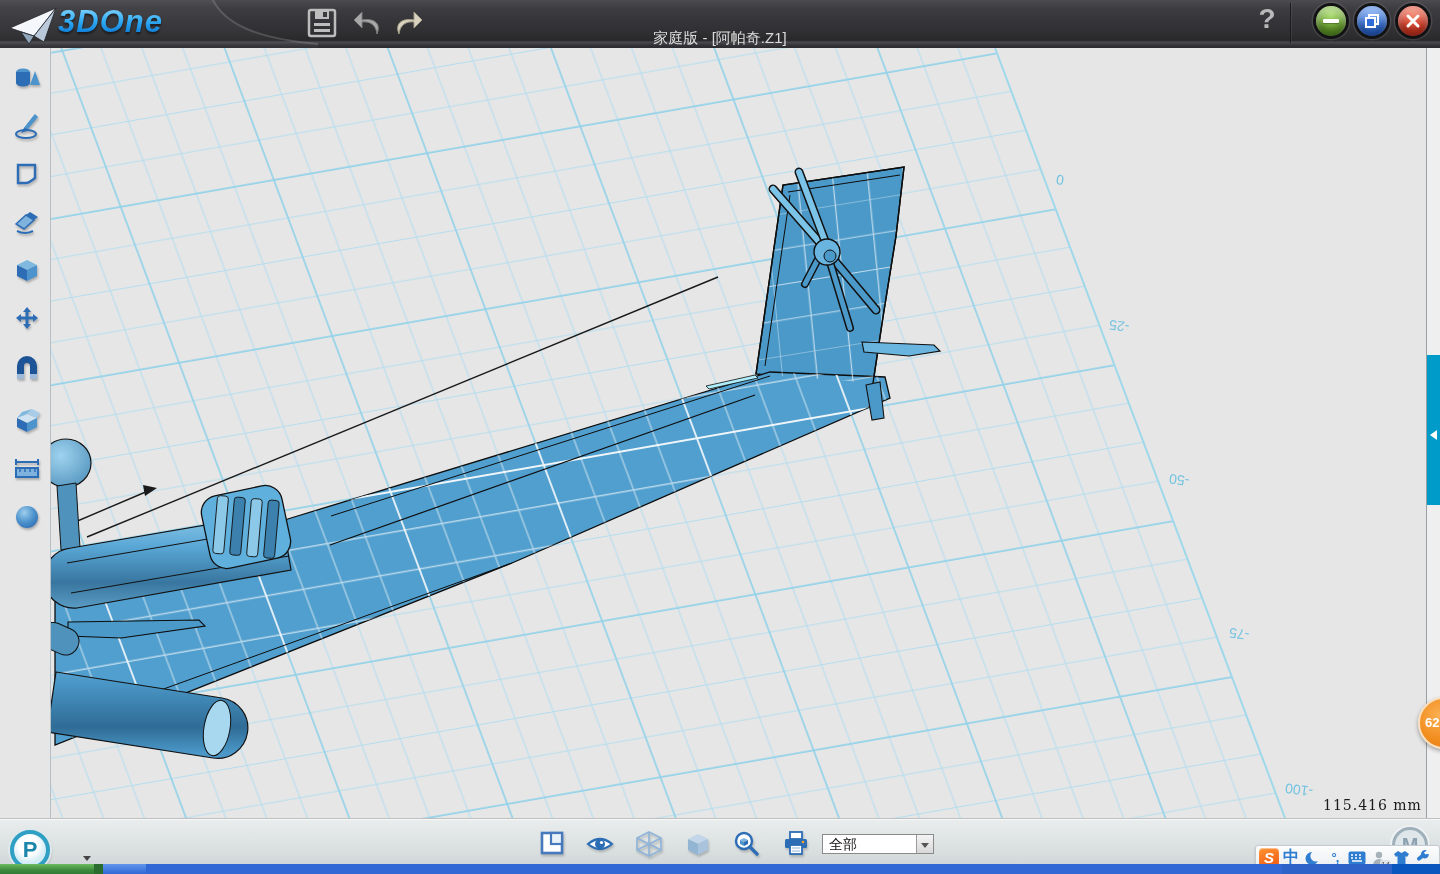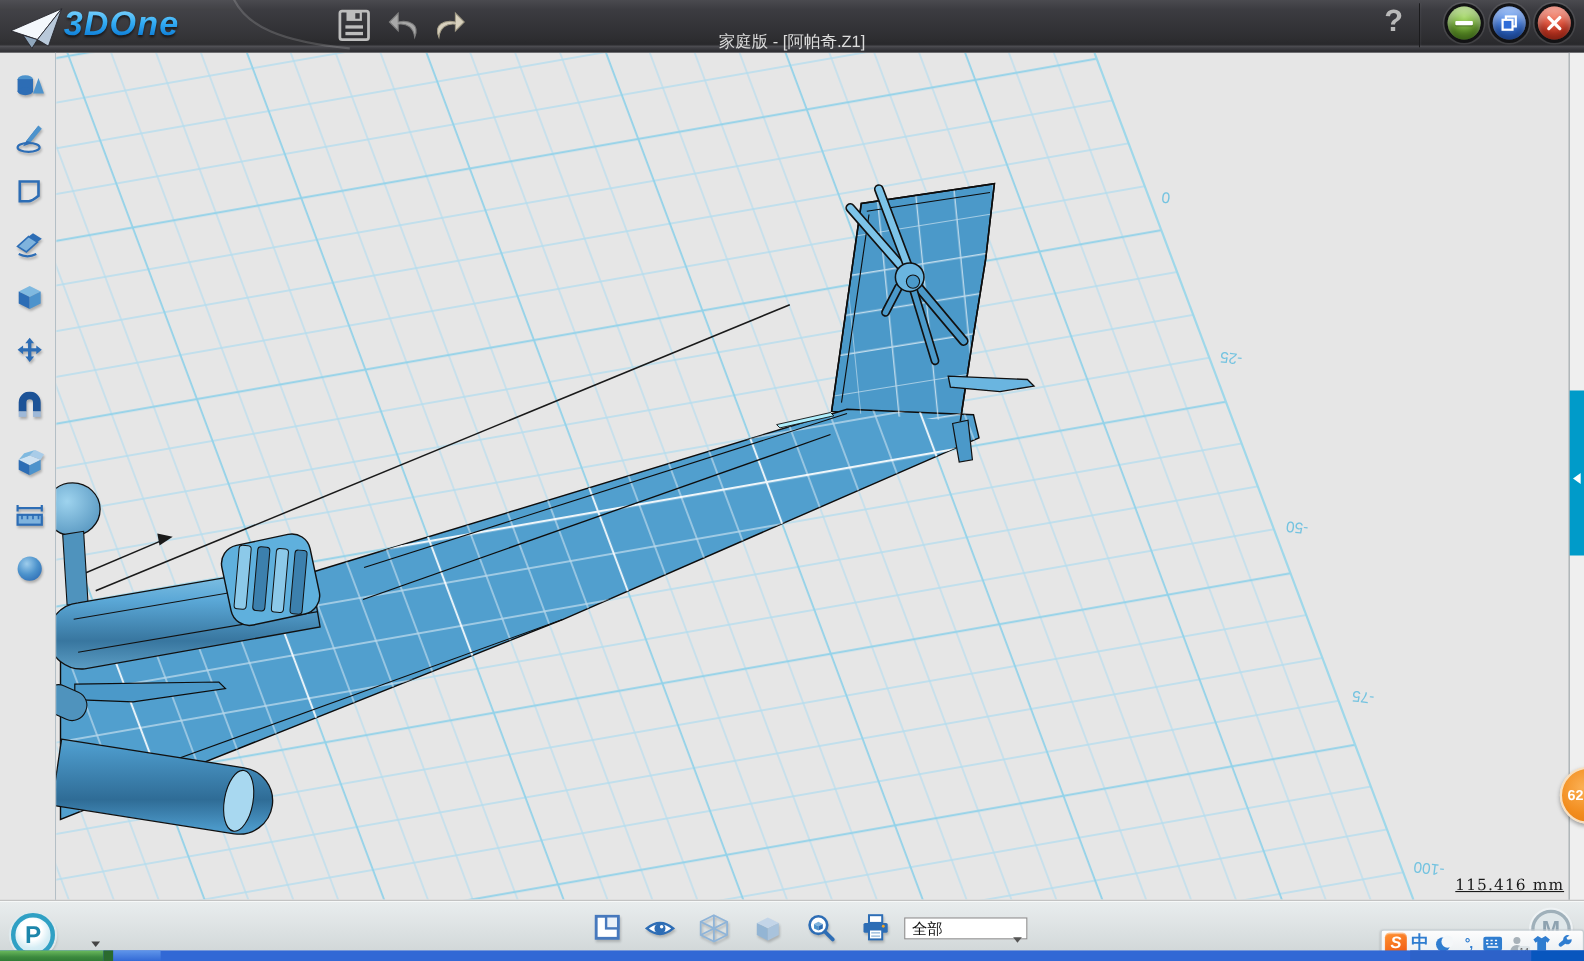--- a/index.html
+++ b/index.html
@@ -32,38 +32,38 @@
 
   
   #sidebar { position:absolute; left:0; top:48px; width:51px; height:770px; background:#e6e6e6; border-right:1px solid #b4bfc6; }
   .side-icon { position:absolute; left:13px; width:28px; height:28px; filter:drop-shadow(1px 2px 1px rgba(0,0,0,.25)); }
 
   
   #canvas { position:absolute; left:51px; top:48px; width:1375px; height:770px; background:#e6e6e6; overflow:hidden; }
   .axis-label { position:absolute; font-size:14px; color:#74c3e0; transform:rotate(187deg); }
   #watermark { position:absolute; left:612px; top:420px; font-size:31px; font-weight:bold; font-style:italic; letter-spacing:2px;
     color:rgba(255,255,255,.42); text-shadow:1px 1px 1px rgba(120,120,120,.35), -1px -1px 1px rgba(120,120,120,.18); }
-  #measure-text { position:absolute; left:1272px; top:749px; font-family:"DejaVu Serif",serif; font-size:14px; color:#1a1a1a; letter-spacing:1px; white-space:nowrap;text-decoration:underline; }
+  #measure-text { position:absolute; left:1272px; top:749px; font-family:"DejaVu Serif",serif; font-size:14px; color:#1a1a1a; letter-spacing:1px; white-space:nowrap; }
 
   
   #right-col { position:absolute; left:1426px; top:48px; width:14px; height:770px; background:#efefef; border-left:1px solid #98a0a4; }
   #panel-tab { position:absolute; left:1427px; top:355px; width:13px; height:150px; background:#009bc9; }
   #panel-tab-arrow { position:absolute; left:3px; top:75px; width:0; height:0;
     border-top:5px solid transparent; border-bottom:5px solid transparent; border-right:7px solid #fff; }
   #notif-badge { position:absolute; left:1418px; top:697px; width:52px; height:52px; border-radius:50%;
     background:radial-gradient(circle at 40% 35%,#fbb054,#f28d1e 55%,#e5770d);
     border:2px solid #f7dfc0; box-shadow:0 2px 4px rgba(0,0,0,.35);
     color:#fff; font-weight:bold; font-size:13px; line-height:48px; padding-left:5px; }
 
   
   #bottombar { position:absolute; left:0; top:818px; width:1440px; height:46px;
     background:linear-gradient(180deg,#e9edee 0%,#dde2e3 55%,#d2d8d9 100%);
     border-top:1px solid #bfbfbf; box-shadow:inset 0 1px 0 #f6f8f8; }
   .bot-icon { position:absolute; top:830px; width:28px; height:28px; filter:drop-shadow(1px 2px 1px rgba(0,0,0,.2)); }
-  #view-filter { position:absolute; left:822px; top:834px; width:112px; height:20px; background:#fff; border:1px solid #8a8a8a; display:flex;align-items:center; }
+  #view-filter { position:absolute; left:822px; top:834px; width:112px; height:20px; background:#fff; border:1px solid #8a8a8a; display:flex; }
   #view-filter-text { flex:1; font-size:14px; color:#111; padding:1px 0 0 6px; }
   #view-filter-btn { width:17px; background:linear-gradient(180deg,#f4f4f4,#d8d8d8); border-left:1px solid #9a9a9a; position:relative; }
   #view-filter-btn::after { content:""; position:absolute; left:4px; top:8px; width:0; height:0;
     border-left:4px solid transparent; border-right:4px solid transparent; border-top:5px solid #555; }
 
   #p-badge { position:absolute; left:10px; top:830px; width:40px; height:40px; border-radius:50%;
     background:radial-gradient(circle at 45% 35%, #ffffff 35%, #d8eef5 60%, #bfe2ee);
     border:4px solid #2fa0c4; box-shadow:0 0 0 2px #dfe9ec, 1px 2px 3px rgba(0,0,0,.3);
     color:#1d86ab; font-weight:bold; font-size:22px; text-align:center; line-height:32px; }
   #p-badge-arrow { position:absolute; left:83px; top:856px; width:0; height:0;

